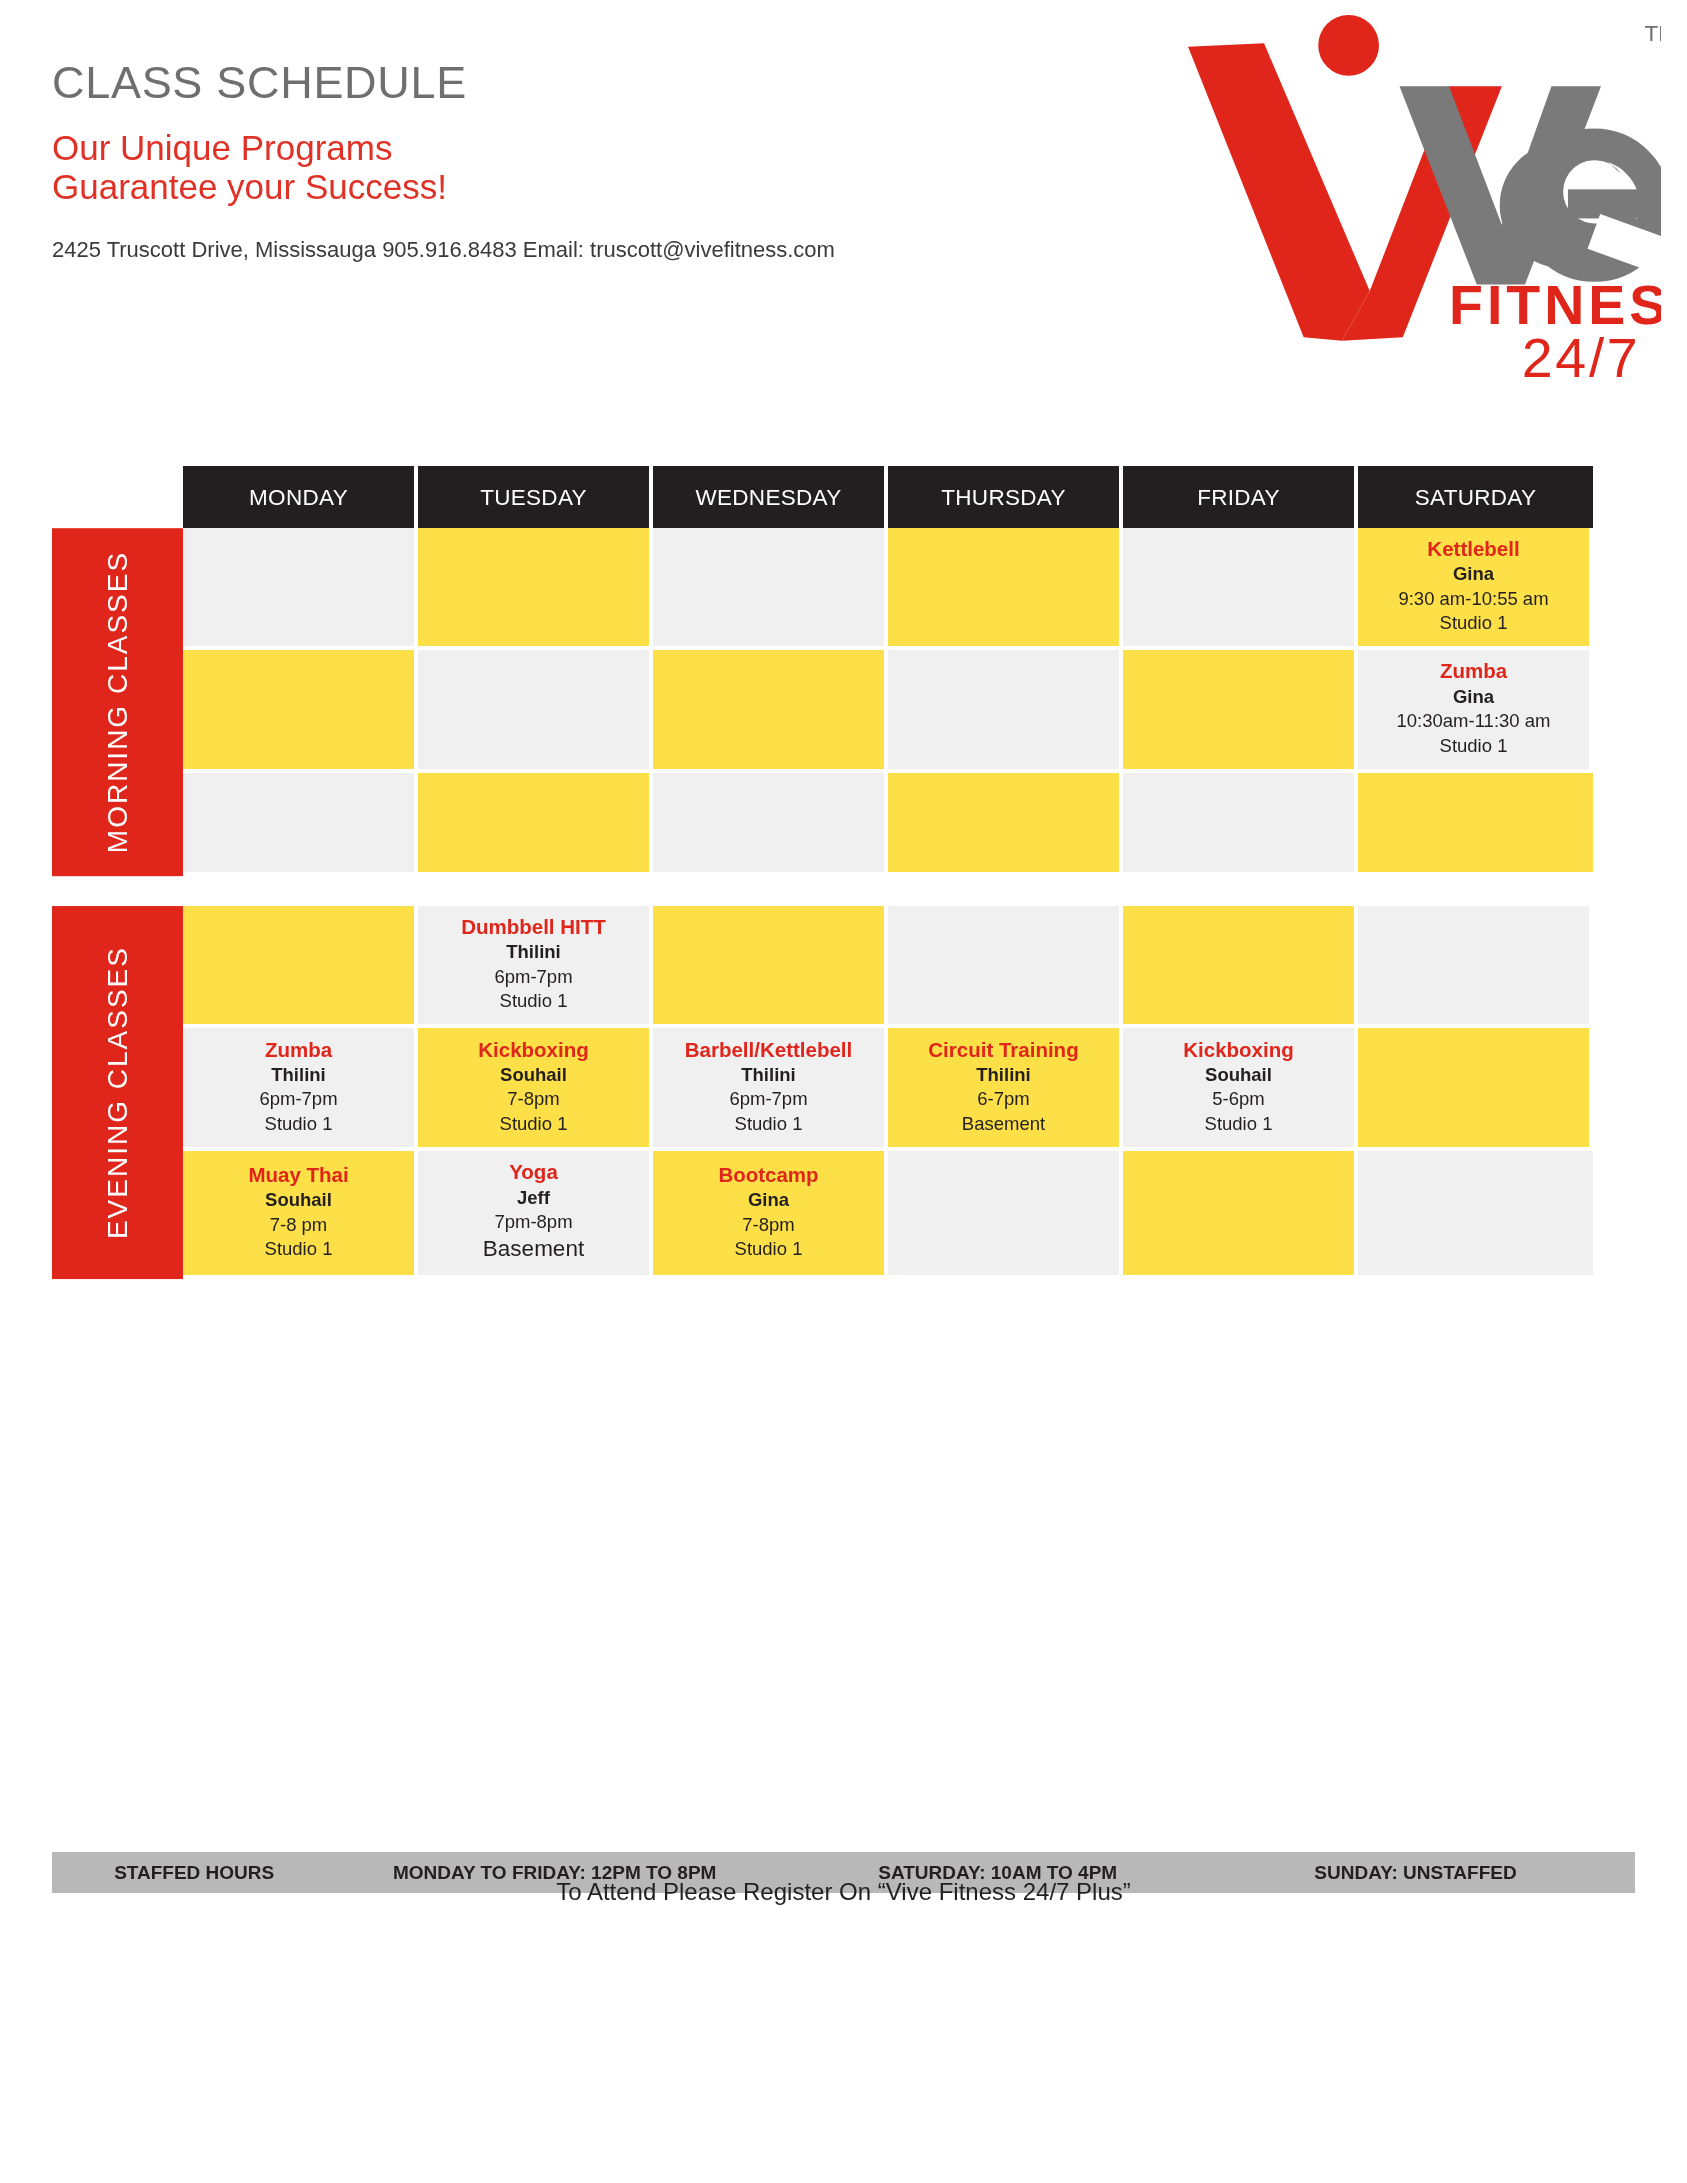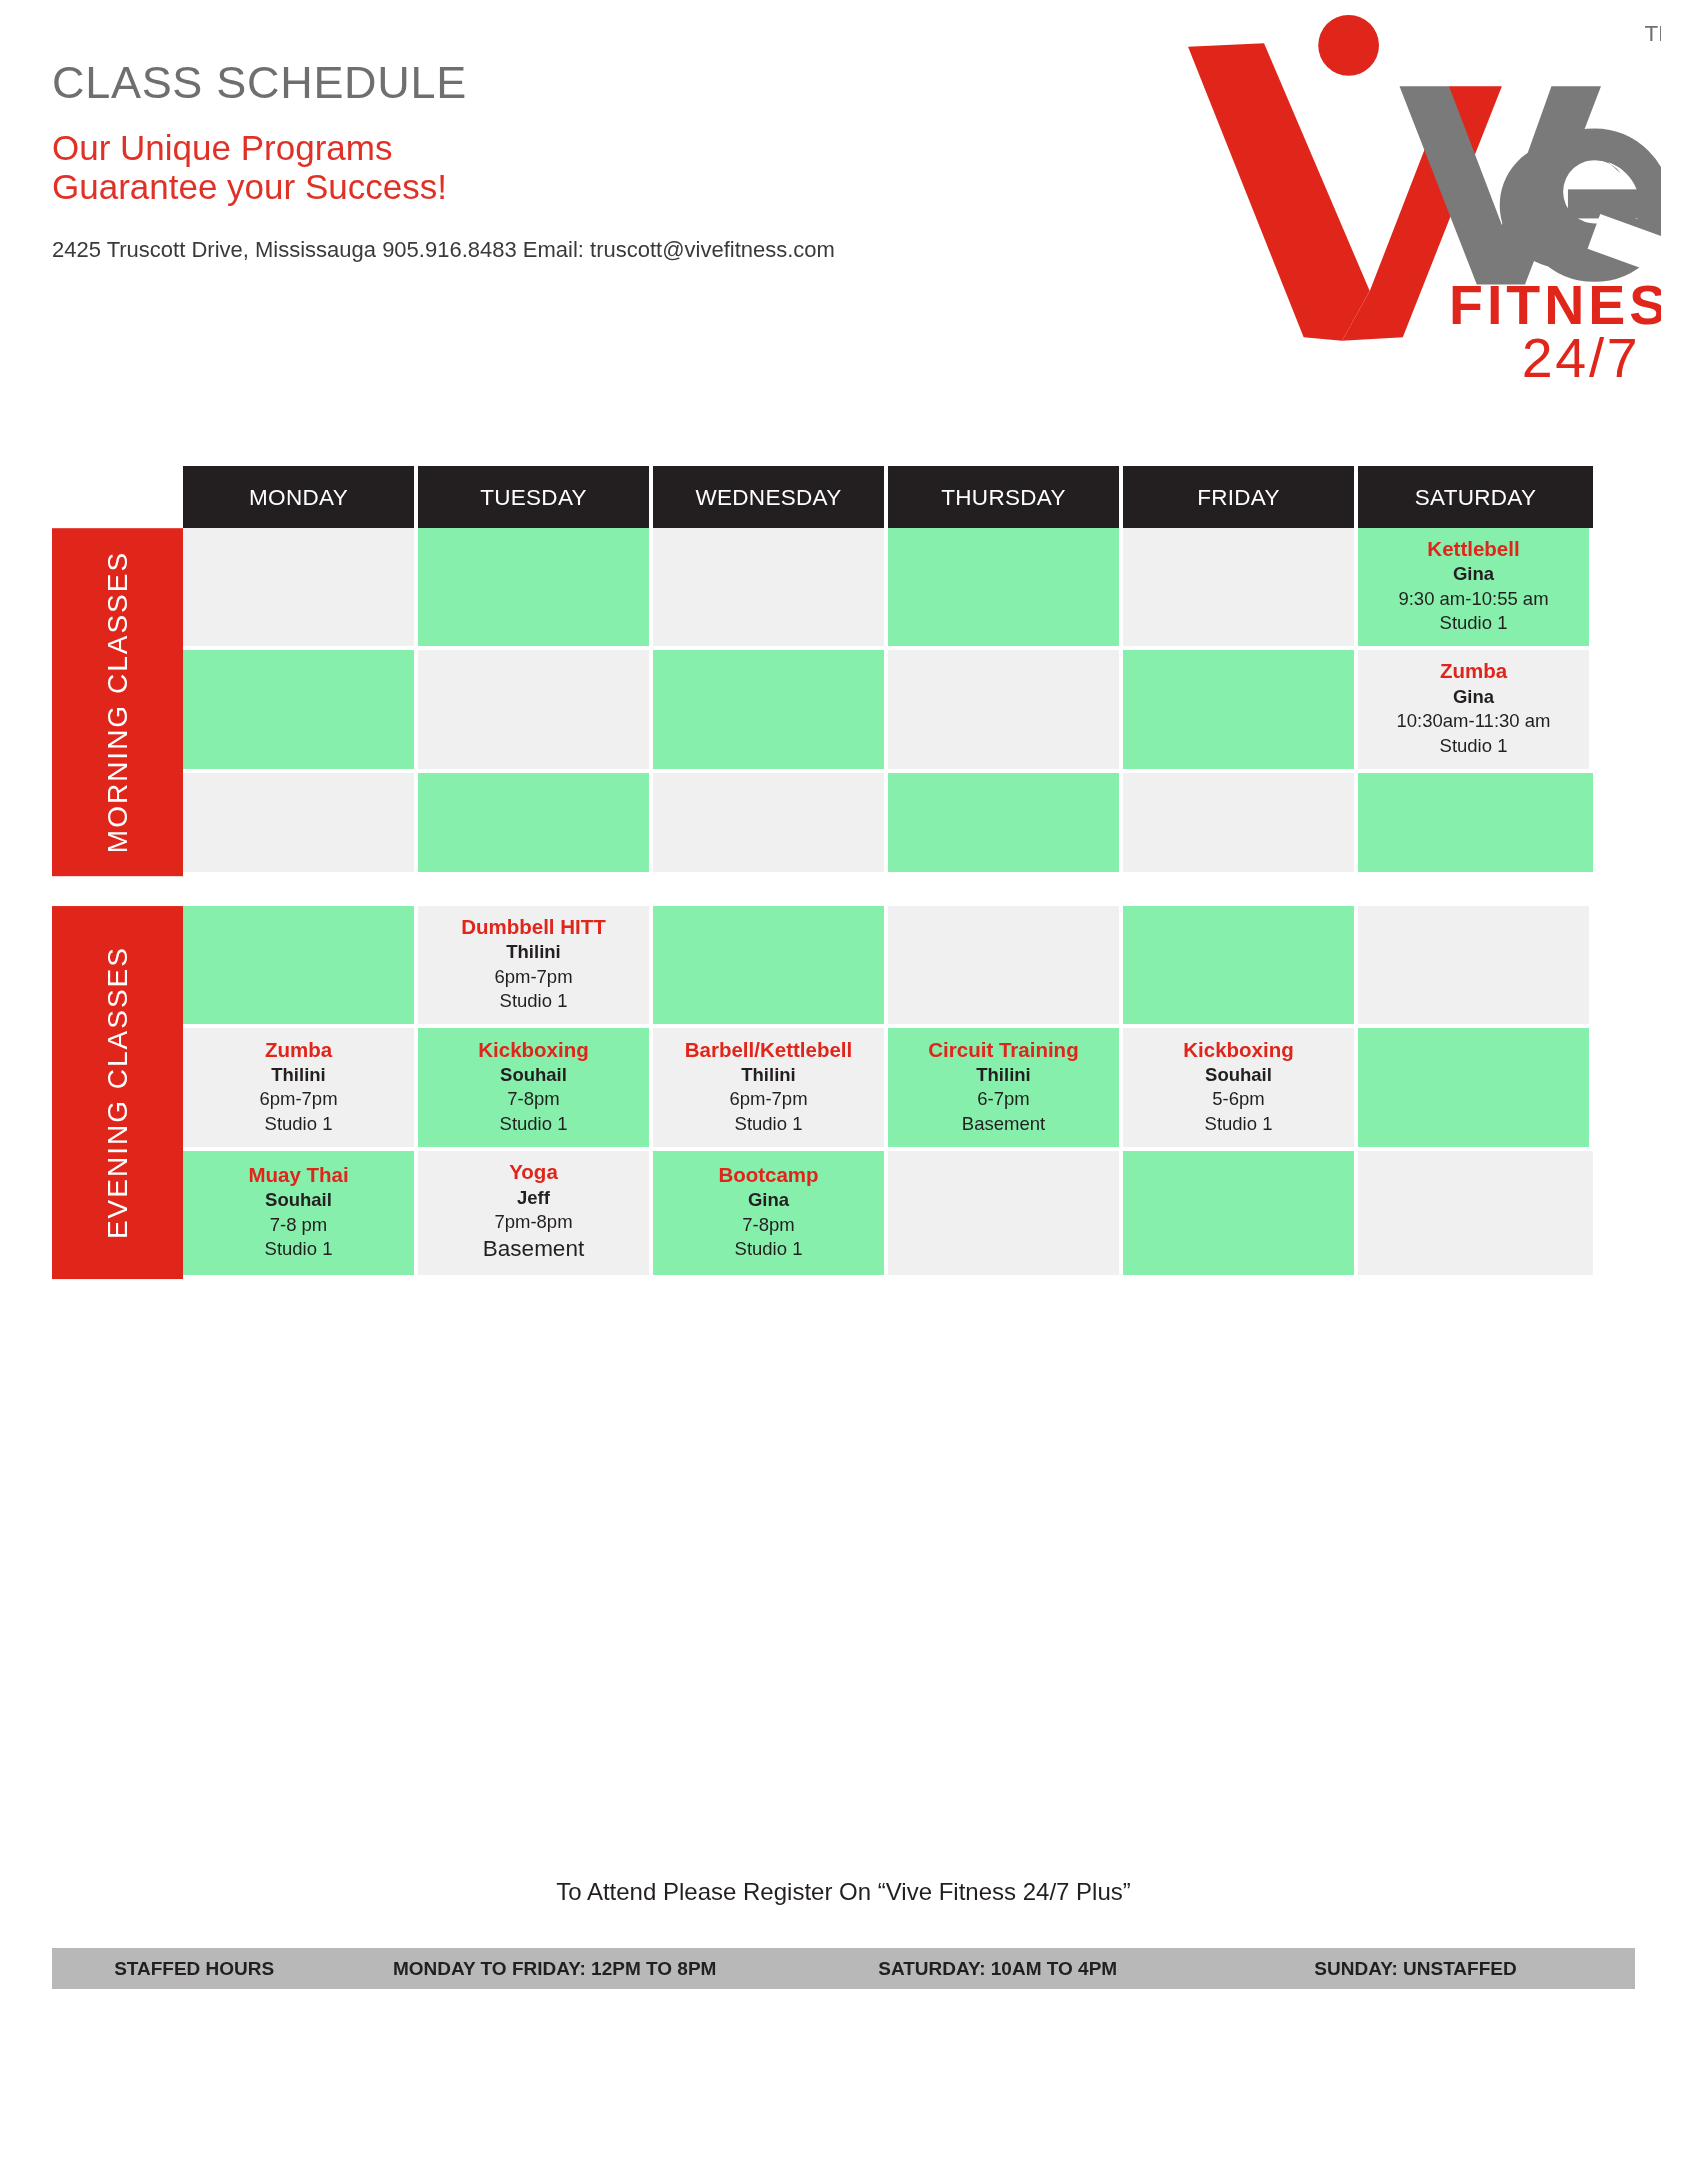--- a/index.html
+++ b/index.html
@@ -118,21 +118,21 @@
     font-size: 18.5px;
     line-height: 1.32;
     color: #231f20;
     min-height: 103px;
     display: flex;
     flex-direction: column;
     justify-content: center;
   }
   .cell:last-child { border-right: none; }
   .g-light { background: #f0f0f0; }
-  .g-dark  { background: #86efac; }
+  .g-dark  { background: #fde047; }
 
   .cls-name {
     color: #e0251b;
     font-weight: bold;
     font-size: 20.5px;
     line-height: 1.18;
     margin-bottom: 1.3px;
   }
   .cls-inst {
     font-weight: bold;
@@ -324,21 +324,21 @@
         <div class="cls-inst">Gina</div>
         <div class="cls-time">7-8pm</div>
         <div class="cls-room">Studio 1</div>
       </div>
       <div class="cell g-light evening-row-3"></div>
       <div class="cell g-dark evening-row-3"></div>
       <div class="cell g-light evening-row-3"></div>
     </div>
   </div>
 
-  <div class="staffed" style="top: 1948px;">
+  <div class="staffed" style="top: 1852px;">
     <div class="s1">STAFFED HOURS</div>
     <div class="s2">MONDAY TO FRIDAY: 12PM TO 8PM</div>
     <div class="s3">SATURDAY: 10AM TO 4PM</div>
     <div class="s4">SUNDAY: UNSTAFFED</div>
   </div>
 
   <div class="register" style="top: 1878px;">To Attend Please Register On “Vive Fitness 24/7 Plus”</div>
 
 </div>
 

